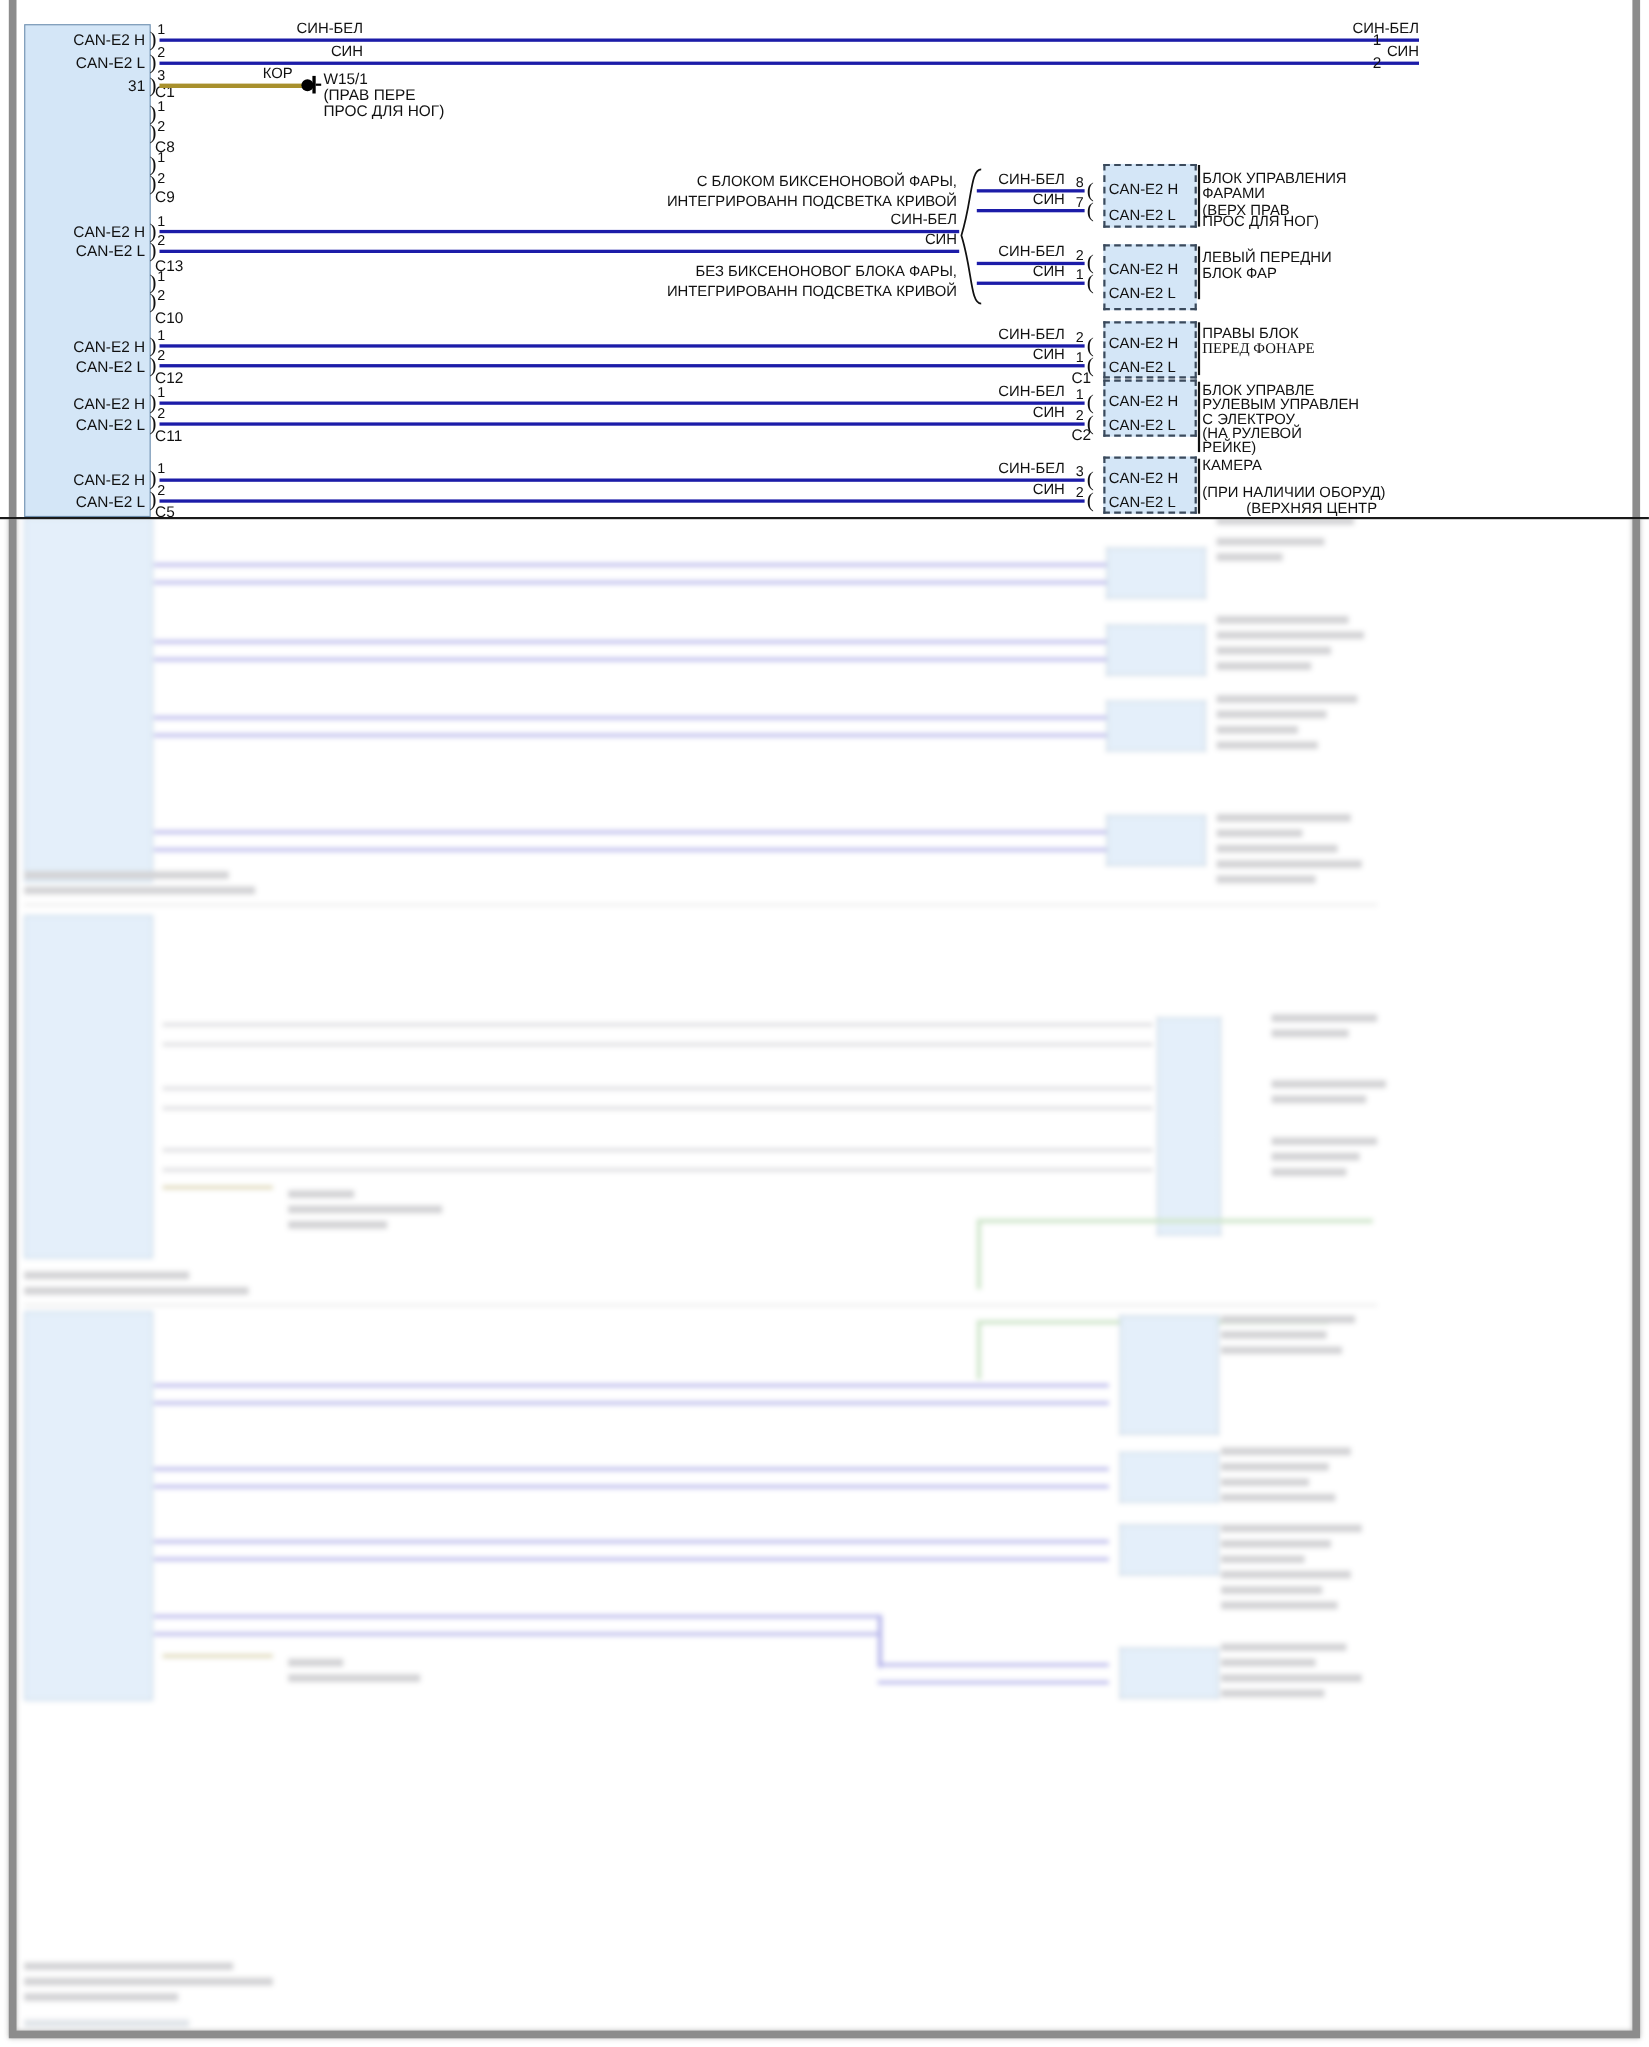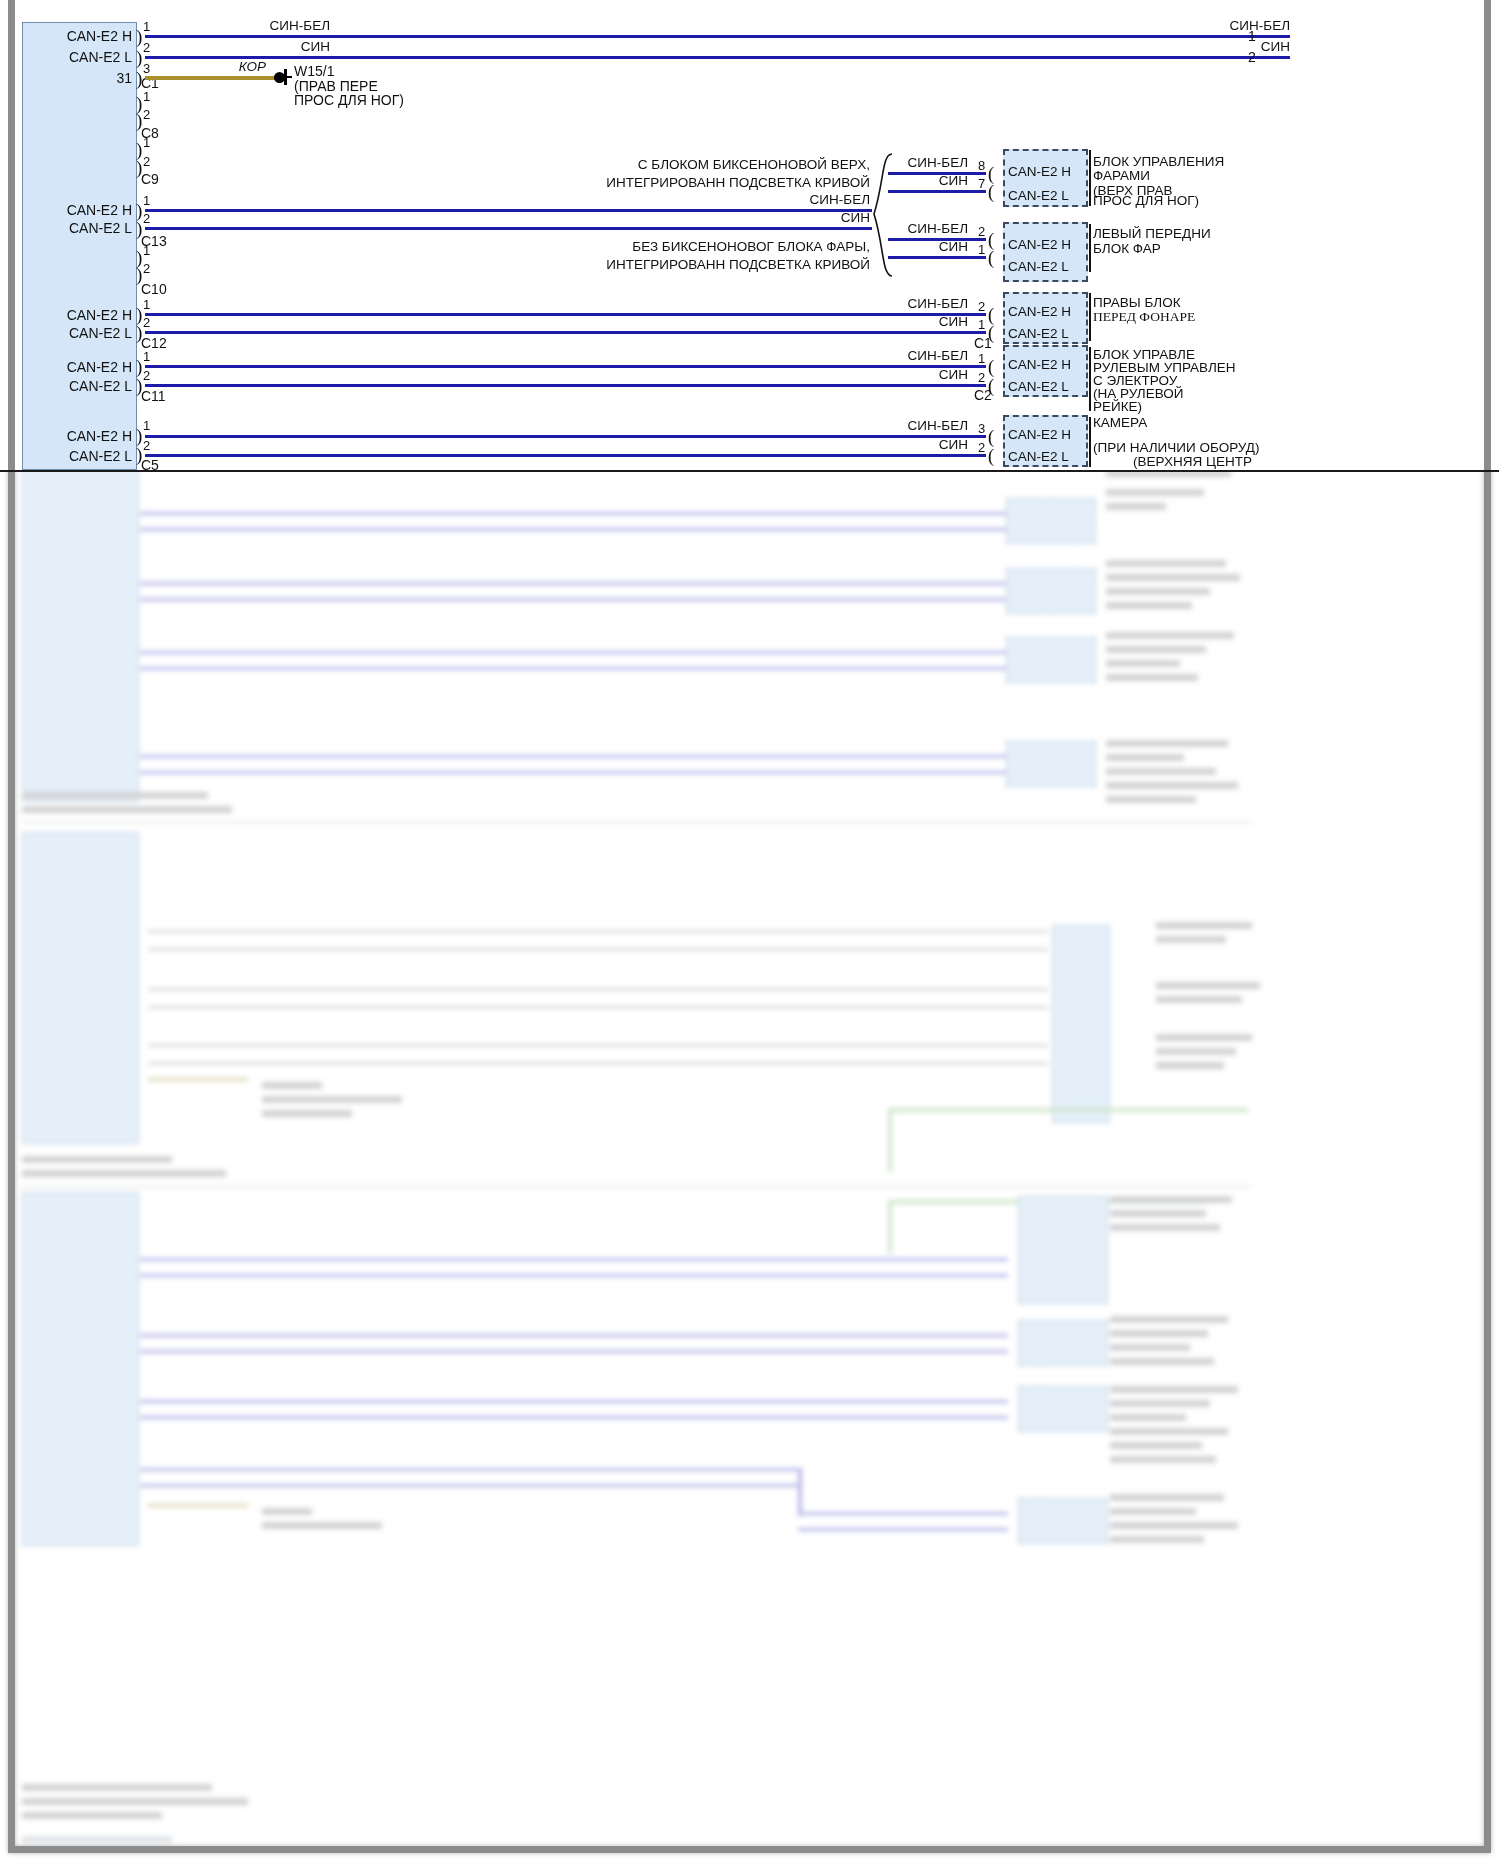--- a/index.html
+++ b/index.html
@@ -196,21 +196,21 @@
   <div class="pin" style="left:136px;top:69px;">)</div>
   <div class="pinnum" style="left:143px;top:62px;">3</div>
   <div class="conn" style="left:141px;top:76px;">C1</div>
 
   <div class="wire" style="left:145px;top:35px;width:1145px;"></div>
   <div class="wire" style="left:145px;top:56px;width:1145px;"></div>
   <div class="wire khaki" style="left:145px;top:76px;width:131px;"></div>
 
   <div class="wlabel" style="left:150px;top:19px;width:180px;">СИН-БЕЛ</div>
   <div class="wlabel" style="left:150px;top:40px;width:180px;">СИН</div>
-  <div class="wlabel" style="left:150px;top:60px;width:116px;font-style:italic;">КОР</div>
+  <div class="wlabel" style="left:150px;top:60px;width:116px;">КОР</div>
 
   <div class="splice" style="left:274px;top:72px;"></div>
   <div class="spbar" style="left:284px;top:69px;"></div>
   <div class="sptick" style="left:287px;top:76px;"></div>
   <div class="spname" style="left:294px;top:63px;">W15/1</div>
   <div class="spname" style="left:294px;top:78px;">(ПРАВ ПЕРЕ</div>
   <div class="spname" style="left:294px;top:92px;">ПРОС ДЛЯ НОГ)</div>
 
   <div class="wlabel" style="left:1110px;top:19px;width:180px;">СИН-БЕЛ</div>
   <div class="wlabel" style="left:1110px;top:40px;width:180px;">СИН</div>
@@ -240,21 +240,21 @@
 
   <div class="wire" style="left:145px;top:209px;width:727px;"></div>
   <div class="wire" style="left:145px;top:227px;width:727px;"></div>
   <div class="wlabel" style="left:600px;top:193px;width:270px;">СИН-БЕЛ</div>
   <div class="wlabel" style="left:600px;top:211px;width:270px;">СИН</div>
 
   <svg class="brace" style="left:870px;top:152px;" width="24" height="126" viewBox="0 0 24 126">
     <path d="M22 2 C12 2 14 30 4 62 C14 94 12 124 22 124" fill="none" stroke="#111" stroke-width="1.6"></path>
   </svg>
 
-  <div class="cond" style="left:430px;top:157px;width:440px;">С БЛОКОМ БИКСЕНОНОВОЙ ВЕРХ,</div>
+  <div class="cond" style="left:430px;top:157px;width:440px;">С БЛОКОМ БИКСЕНОНОВОЙ ФАРЫ,</div>
   <div class="cond" style="left:430px;top:175px;width:440px;">ИНТЕГРИРОВАНН ПОДСВЕТКА КРИВОЙ</div>
 
   <div class="cond" style="left:430px;top:239px;width:440px;text-align:right;">БЕЗ БИКСЕНОНОВОГ БЛОКА ФАРЫ,</div>
   <div class="cond" style="left:430px;top:257px;width:440px;">ИНТЕГРИРОВАНН ПОДСВЕТКА КРИВОЙ</div>
 
   <div class="wire" style="left:888px;top:172px;width:98px;"></div>
   <div class="wire" style="left:888px;top:190px;width:98px;"></div>
   <div class="wlabel" style="left:890px;top:156px;width:78px;">СИН-БЕЛ</div>
   <div class="wlabel" style="left:890px;top:174px;width:78px;">СИН</div>
   <div class="pinnum" style="left:978px;top:159px;">8</div>

